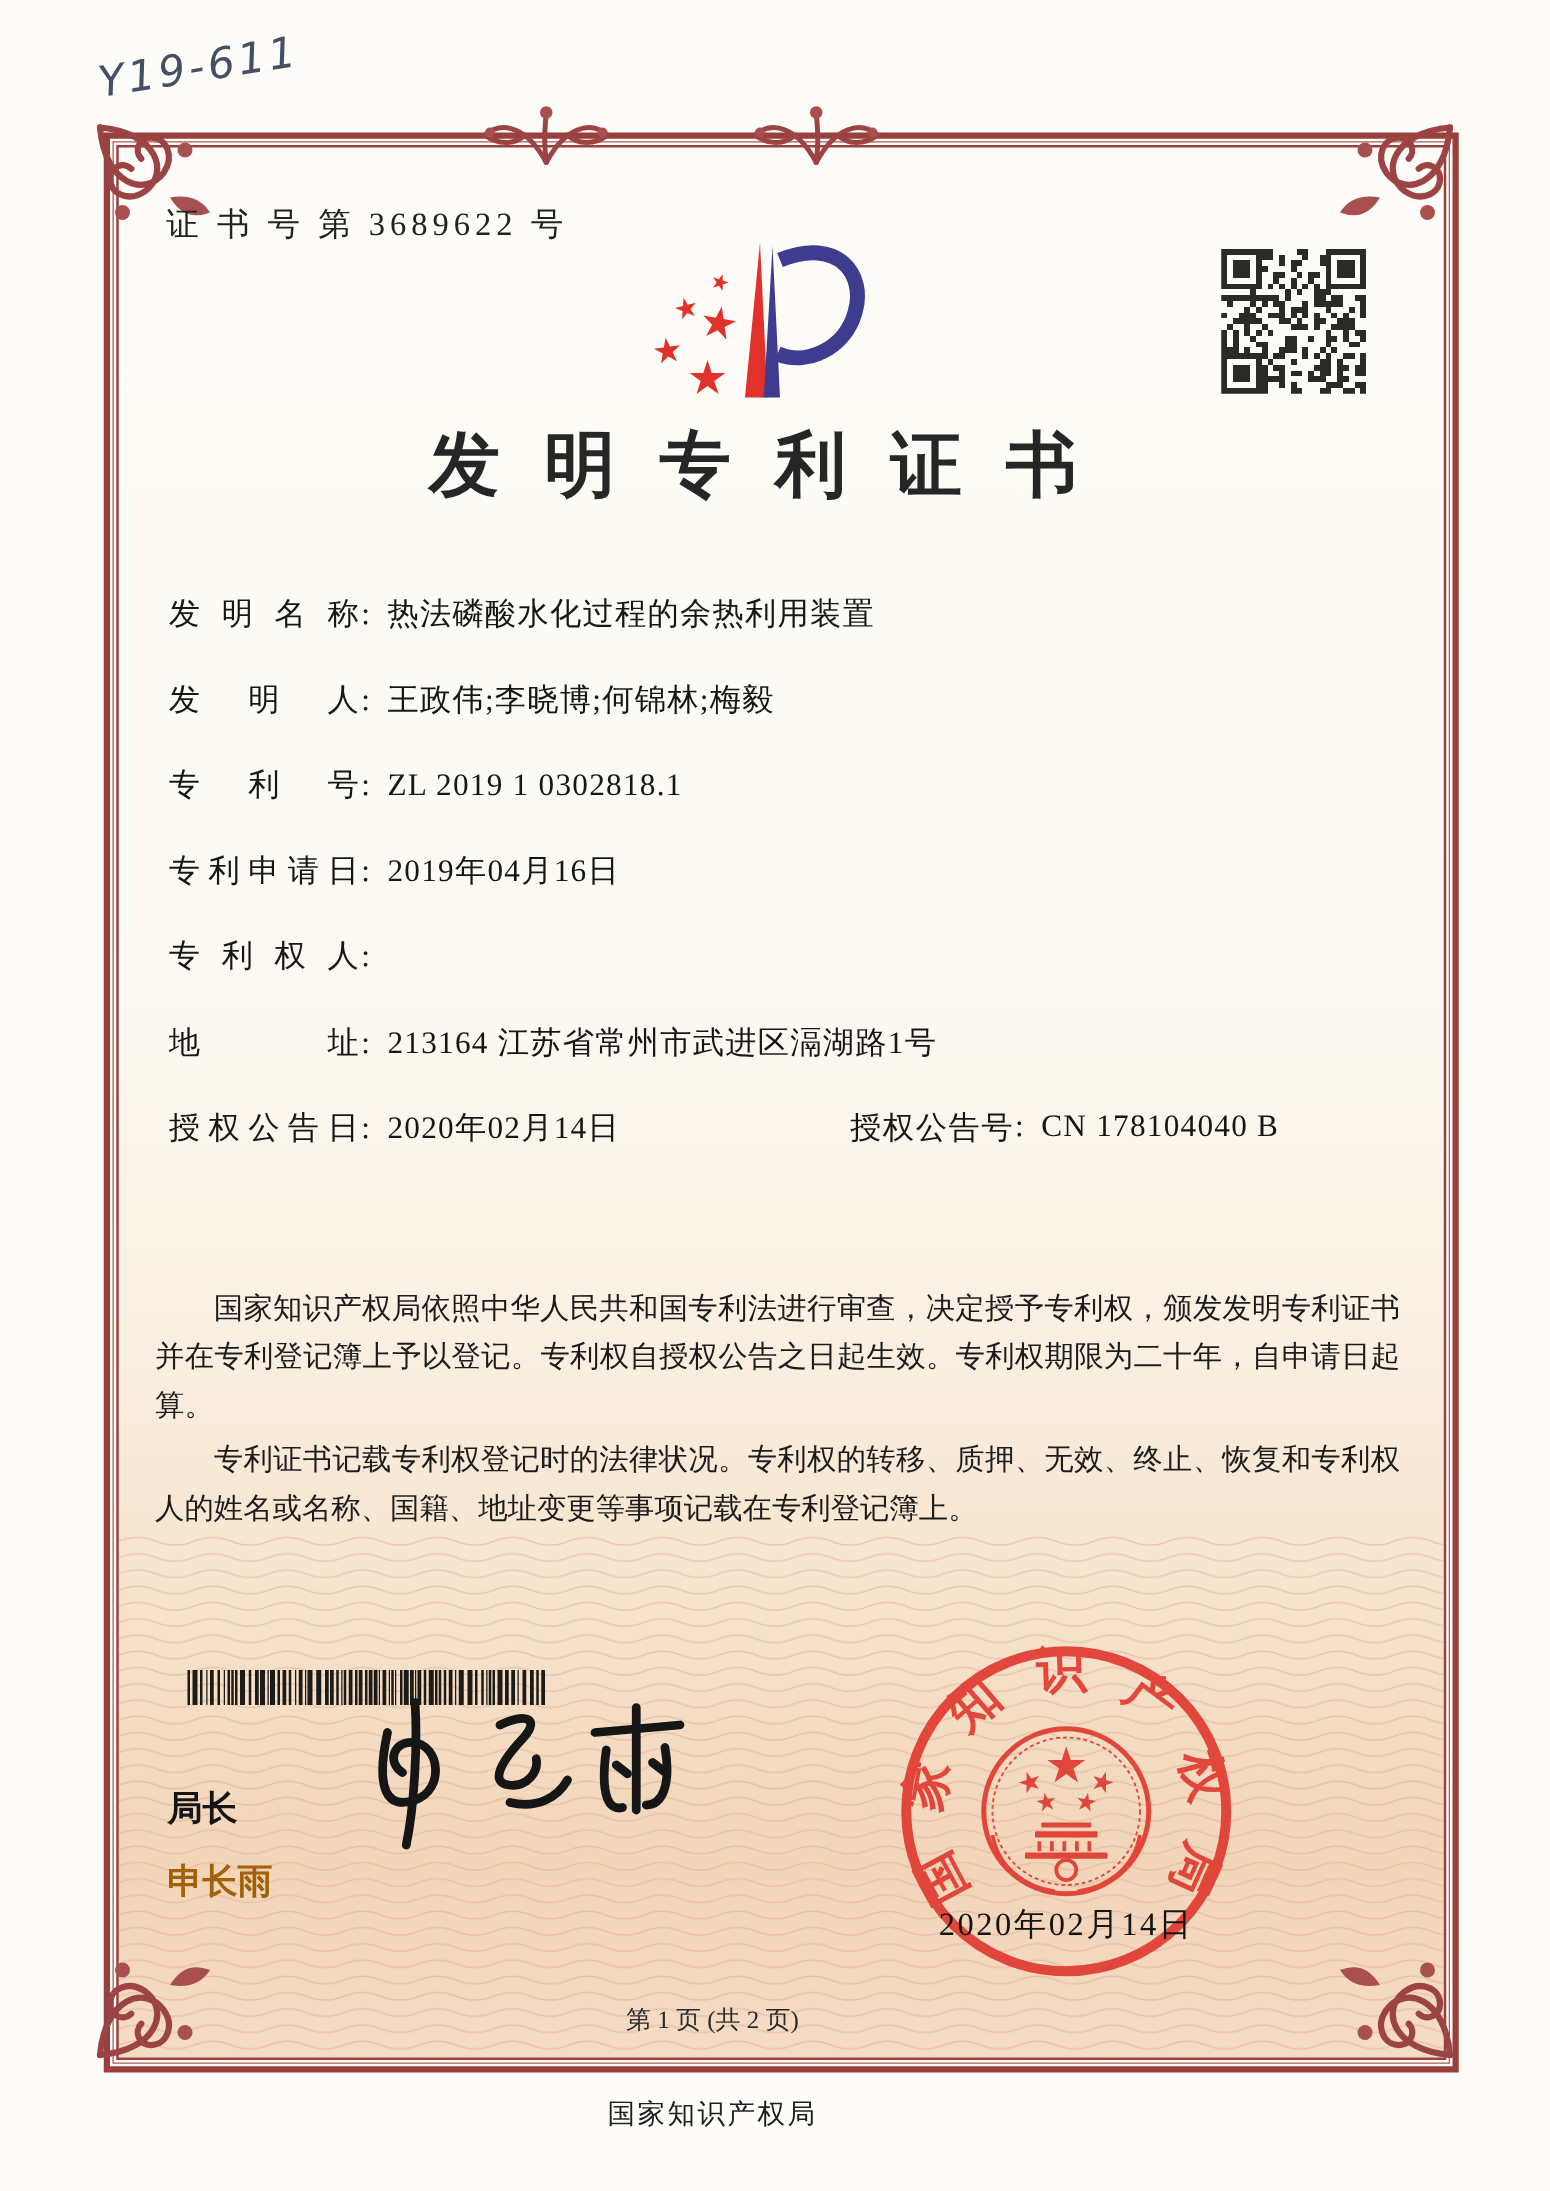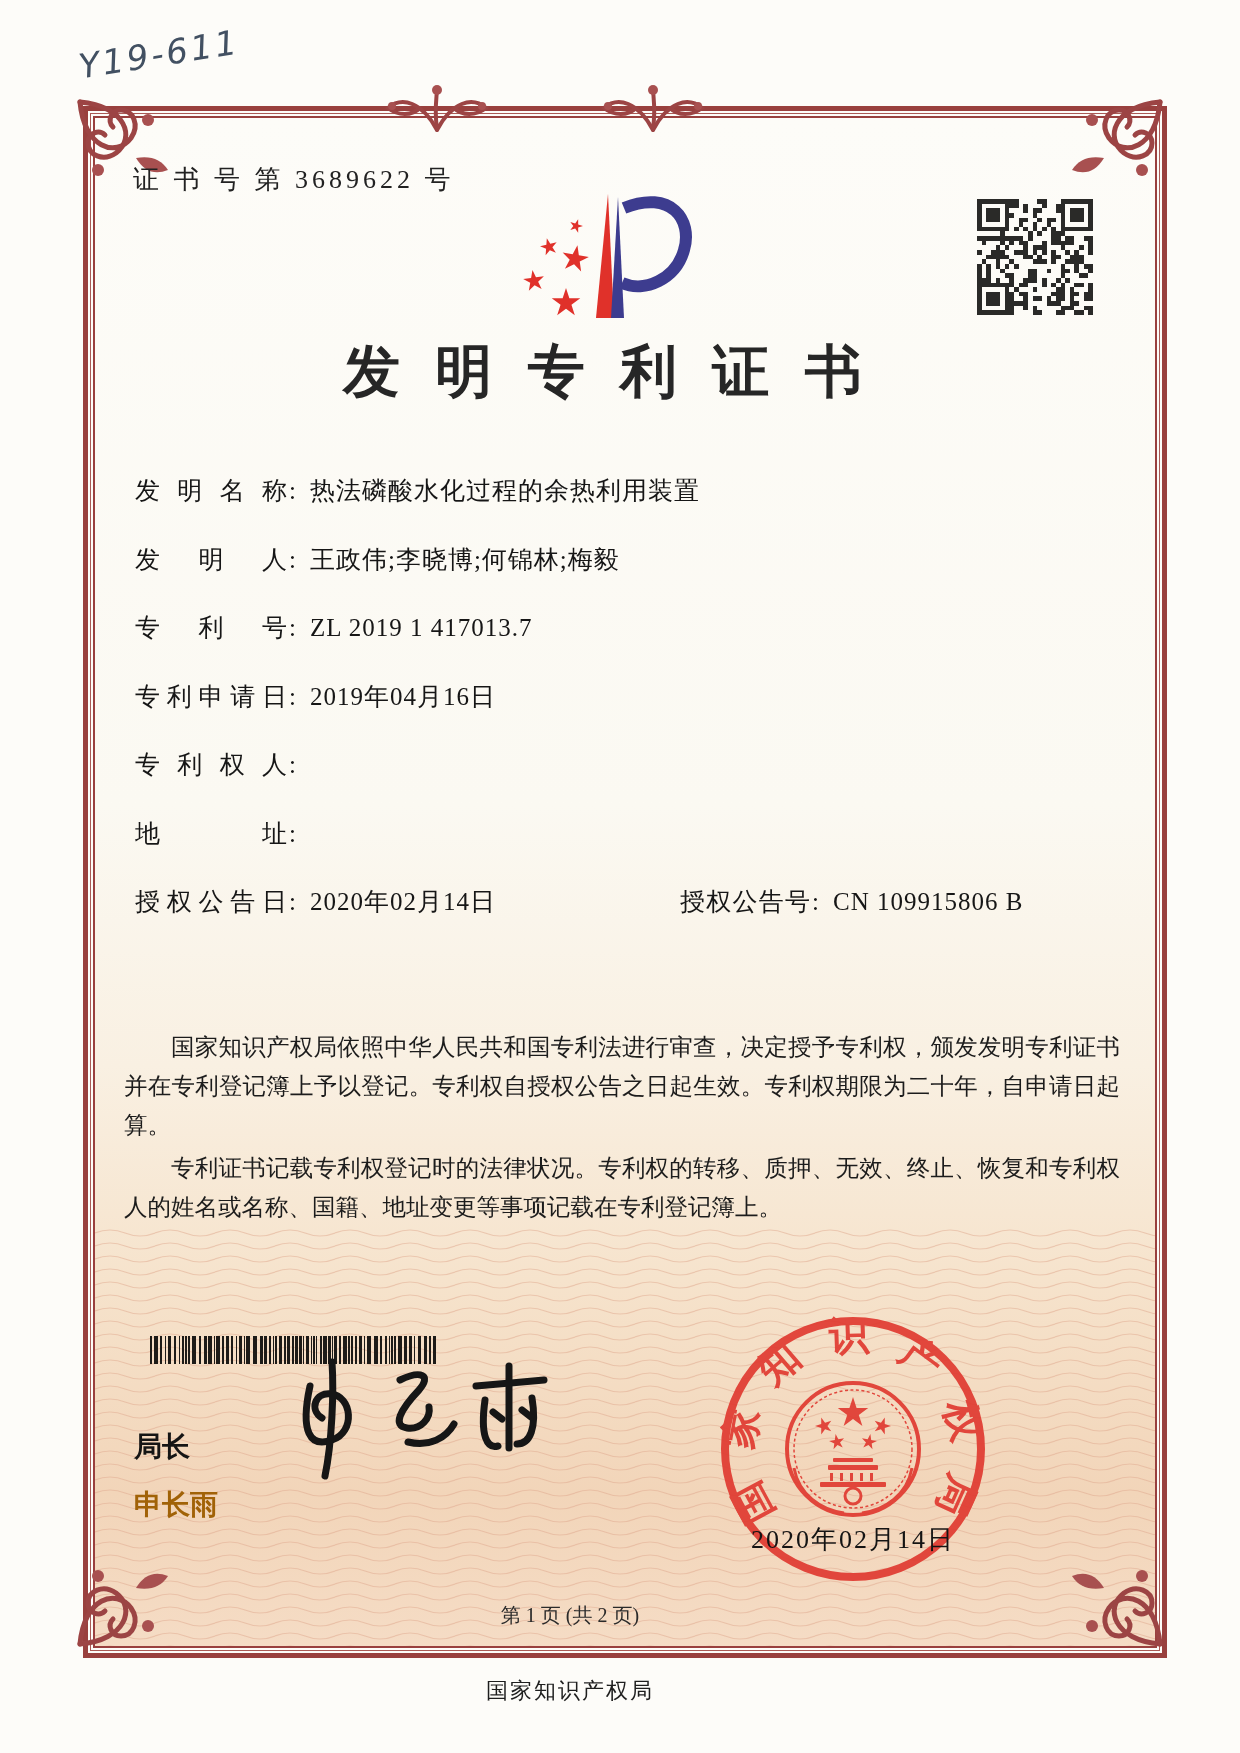--- a/index.html
+++ b/index.html
@@ -471,43 +471,44 @@
       <span class="fvalue">热法磷酸水化过程的余热利用装置</span>
     </div>
     <div class="frow">
       <span class="flabel">发明人</span>
         <span class="fcolon">:</span>
       <span class="fvalue">王政伟;李晓博;何锦林;梅毅</span>
     </div>
     <div class="frow">
       <span class="flabel">专利号</span>
         <span class="fcolon">:</span>
-      <span class="fvalue">ZL 2019 1 417013.7</span>
+      <span class="fvalue">ZL 2019 1 0302818.1</span>
     </div>
     <div class="frow">
       <span class="flabel">专利申请日</span>
         <span class="fcolon">:</span>
       <span class="fvalue">2019年04月16日</span>
     </div>
     <div class="frow">
       <span class="flabel">专利权人</span>
         <span class="fcolon">:</span>
     </div>
     <div class="frow">
       <span class="flabel">地址</span>
         <span class="fcolon">:</span>
+      <span class="fvalue">213164 江苏省常州市武进区滆湖路1号</span>
     </div>
     <div class="frow">
       <span class="flabel">授权公告日</span>
         <span class="fcolon">:</span>
       <span class="fvalue">2020年02月14日</span>
       <span class="pair2">
         <span class="flabel">授权公告号</span>
           <span class="fcolon">:</span>
-        <span class="fvalue">CN 109915806 B</span>
+        <span class="fvalue">CN 178104040 B</span>
       </span>
     </div>
   </div>
 
   <div class="paras">
     <p>国家知识产权局依照中华人民共和国专利法进行审查，决定授予专利权，颁发发明专利证书并在专利登记簿上予以登记。专利权自授权公告之日起生效。专利权期限为二十年，自申请日起算。</p>
     <p>专利证书记载专利权登记时的法律状况。专利权的转移、质押、无效、终止、恢复和专利权人的姓名或名称、国籍、地址变更等事项记载在专利登记簿上。</p>
   </div>
 
   <div class="barcode"><i style="width:2px"></i><i class="g" style="width:2px"></i><i style="width:2px"></i><i style="width:2px"></i><i class="g" style="width:2px"></i><i style="width:2px"></i><i class="g" style="width:3px"></i><i style="width:1px"></i><i class="g" style="width:2px"></i><i style="width:3px"></i><i class="g" style="width:3px"></i><i style="width:2px"></i><i class="g" style="width:3px"></i><i style="width:1px"></i><i class="g" style="width:2px"></i><i style="width:2px"></i><i class="g" style="width:1px"></i><i style="width:2px"></i><i class="g" style="width:1px"></i><i style="width:2px"></i><i class="g" style="width:2px"></i><i style="width:4px"></i><i class="g" style="width:3px"></i><i style="width:2px"></i><i class="g" style="width:3px"></i><i style="width:3px"></i><i class="g" style="width:1px"></i><i style="width:4px"></i><i class="g" style="width:2px"></i><i style="width:1px"></i><i class="g" style="width:1px"></i><i style="width:4px"></i><i class="g" style="width:2px"></i><i style="width:2px"></i><i class="g" style="width:2px"></i><i style="width:3px"></i><i class="g" style="width:2px"></i><i style="width:2px"></i><i class="g" style="width:3px"></i><i style="width:1px"></i><i class="g" style="width:2px"></i><i style="width:3px"></i><i class="g" style="width:2px"></i><i style="width:1px"></i><i class="g" style="width:1px"></i><i style="width:4px"></i><i class="g" style="width:3px"></i><i style="width:4px"></i><i class="g" style="width:3px"></i><i style="width:3px"></i><i class="g" style="width:1px"></i><i style="width:3px"></i><i class="g" style="width:2px"></i><i style="width:2px"></i><i class="g" style="width:2px"></i><i style="width:1px"></i><i class="g" style="width:1px"></i><i style="width:2px"></i><i class="g" style="width:2px"></i><i style="width:3px"></i><i class="g" style="width:2px"></i><i style="width:2px"></i><i class="g" style="width:1px"></i><i style="width:3px"></i><i class="g" style="width:2px"></i><i style="width:2px"></i><i class="g" style="width:1px"></i><i style="width:3px"></i><i class="g" style="width:1px"></i><i style="width:3px"></i><i class="g" style="width:1px"></i><i style="width:1px"></i><i class="g" style="width:2px"></i><i style="width:3px"></i><i class="g" style="width:2px"></i><i style="width:1px"></i><i class="g" style="width:1px"></i><i style="width:2px"></i><i class="g" style="width:1px"></i><i style="width:1px"></i><i class="g" style="width:3px"></i><i style="width:2px"></i><i class="g" style="width:1px"></i><i style="width:4px"></i><i class="g" style="width:1px"></i><i style="width:3px"></i><i class="g" style="width:1px"></i><i style="width:1px"></i><i class="g" style="width:1px"></i><i style="width:3px"></i><i class="g" style="width:2px"></i><i style="width:2px"></i><i class="g" style="width:2px"></i><i style="width:4px"></i><i class="g" style="width:1px"></i><i style="width:2px"></i><i class="g" style="width:1px"></i><i style="width:2px"></i><i class="g" style="width:2px"></i><i style="width:2px"></i><i class="g" style="width:2px"></i><i style="width:3px"></i><i class="g" style="width:2px"></i><i style="width:1px"></i><i class="g" style="width:2px"></i><i style="width:4px"></i><i class="g" style="width:3px"></i><i style="width:4px"></i><i class="g" style="width:2px"></i><i style="width:2px"></i><i class="g" style="width:3px"></i><i style="width:2px"></i><i class="g" style="width:2px"></i><i style="width:1px"></i><i class="g" style="width:1px"></i><i style="width:2px"></i><i class="g" style="width:1px"></i><i style="width:2px"></i><i class="g" style="width:2px"></i><i style="width:4px"></i><i class="g" style="width:2px"></i><i style="width:3px"></i><i class="g" style="width:2px"></i><i style="width:3px"></i><i class="g" style="width:2px"></i><i style="width:1px"></i><i class="g" style="width:3px"></i><i style="width:3px"></i><i class="g" style="width:3px"></i><i style="width:3px"></i><i class="g" style="width:2px"></i><i style="width:2px"></i><i class="g" style="width:2px"></i><i style="width:3px"></i></div>

